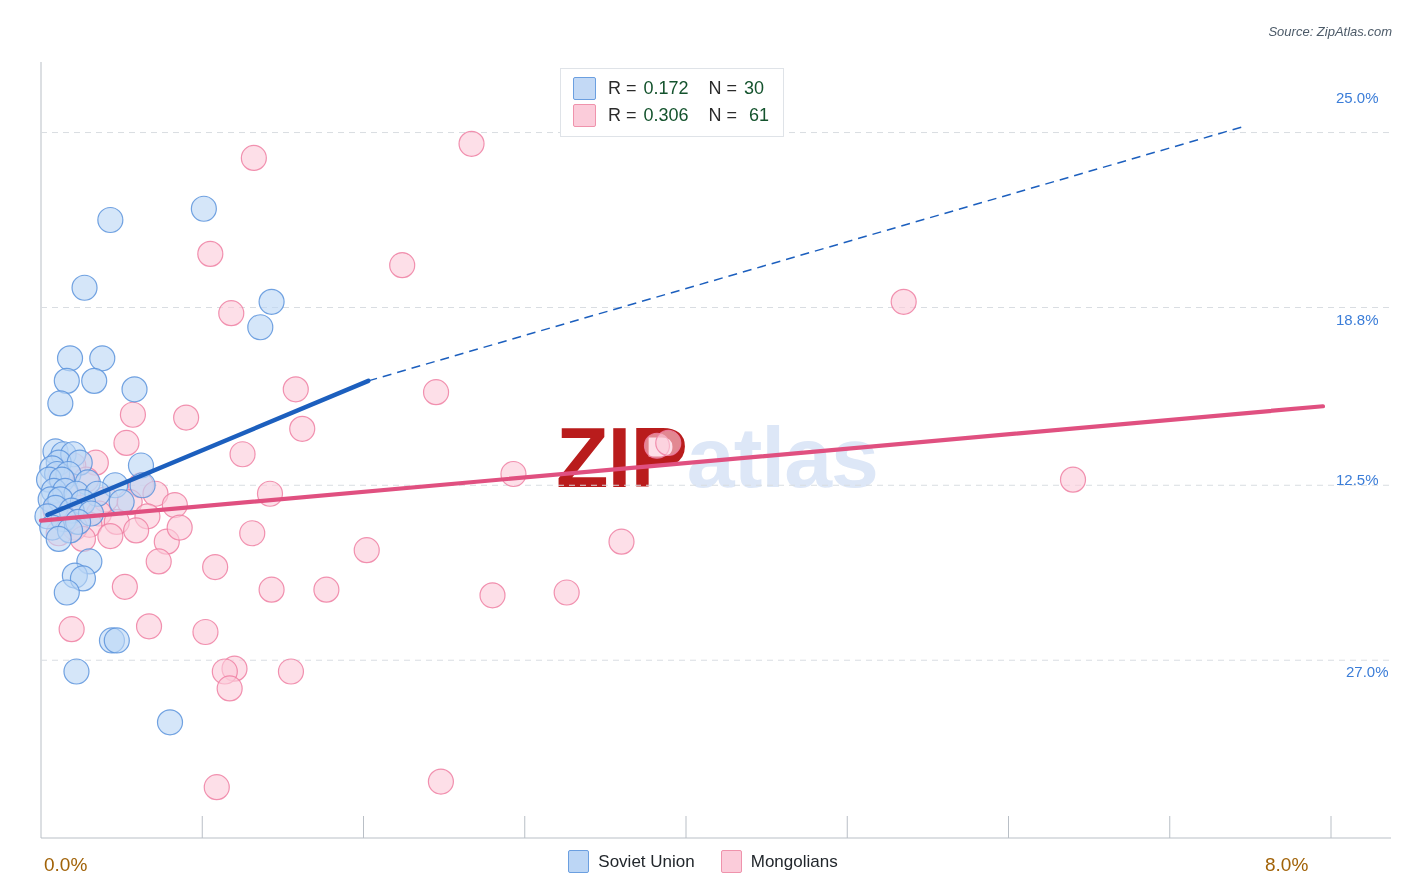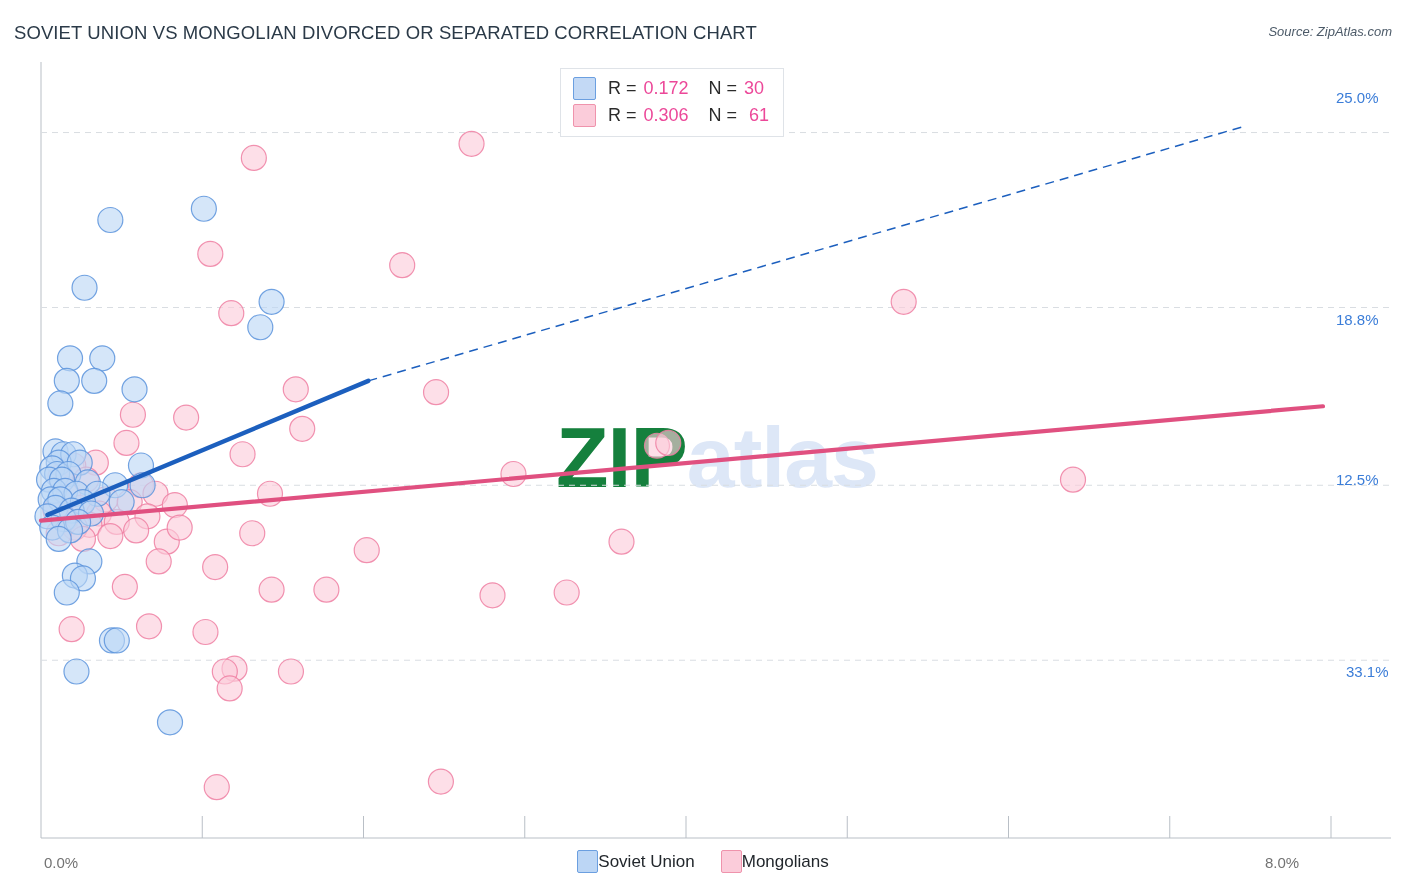--- a/index.html
+++ b/index.html
@@ -44,22 +44,22 @@
   }
   .ytick-label {
     position: absolute;
     font-size: 15px;
     color: #3b7dd8;
     white-space: nowrap;
     text-align: right;
   }
   .xtick-label {
     position: absolute;
-    font-size: 15px;
-    color: #737373;
+    font-size: 19px;
+    color: #a16207;
     white-space: nowrap;
   }
   .stat-legend {
     position: absolute;
     left: 560px;
     top: 68px;
     background: #ffffff;
     border: 1px solid #dfe3e8;
     padding: 6px 14px 7px 12px;
     box-sizing: border-box;
@@ -78,37 +78,38 @@
     flex: none;
   }
   .sw-blue { background: #c3d9f5; border: 1px solid #6b9fe0; }
   .sw-pink { background: #fbccda; border: 1px solid #ef93ac; }
   .stat-lab {
     font-size: 18px;
     color: #2b2b2b;
   }
   .stat-val {
     font-size: 18px;
-    color: #ec4899;
+    color: #14532d;
     margin-left: 7px;
   }
   .stat-gap { width: 20px; display: inline-block; }
   .bottom-legend {
     position: absolute;
     left: 0;
     top: 850px;
     width: 1406px;
     display: flex;
     justify-content: center;
     align-items: center;
     gap: 26px;
   }
   .bl-item {
     display: flex;
     align-items: center;
+    gap: 9px;
   }
   .bl-swatch {
     width: 19px;
     height: 21px;
     border-radius: 2px;
   }
   .bl-text {
     font-size: 17px;
     color: #22272c;
     white-space: nowrap;
@@ -117,29 +118,28 @@
     position: absolute;
     left: 556px;
     top: 408px;
     font-size: 86px;
     font-weight: bold;
     letter-spacing: -1px;
     user-select: none;
     pointer-events: none;
     white-space: nowrap;
   }
-  .wm-zip { color: #15803d; }
+  .wm-zip { color: #b91c1c; }
   .wm-atlas { color: #dde7f7; }
 </style>
 </head>
 <body>
 
 <div id="chart-root">
 
-  <div class="chart-title">SOVIET UNION VS MONGOLIAN DIVORCED OR SEPARATED CORRELATION CHART</div>
   <div class="chart-source">Source: ZipAtlas.com</div>
 
   <div class="watermark"><span class="wm-zip">ZIP</span><span class="wm-atlas">atlas</span></div>
 
   <svg class="plot-svg" id="plot-svg" width="1406" height="892">
       <line x1="41" y1="62" x2="41" y2="838" stroke="#b9bfc6" stroke-width="1"></line>
       <line x1="41" y1="838" x2="1391" y2="838" stroke="#b9bfc6" stroke-width="1"></line>
       <line x1="41" y1="132.54545454545462" x2="1391" y2="132.54545454545462" stroke="#d9dde2" stroke-width="1" stroke-dasharray="6,5"></line>
       <line x1="41" y1="307.4981818181817" x2="1391" y2="307.4981818181817" stroke="#d9dde2" stroke-width="1" stroke-dasharray="6,5"></line>
       <line x1="41" y1="485.2727272727273" x2="1391" y2="485.2727272727273" stroke="#d9dde2" stroke-width="1" stroke-dasharray="6,5"></line>
@@ -268,21 +268,21 @@
         <circle cx="170.00" cy="722.31" r="12.5" fill="#bcd6f5" fill-opacity="0.62" stroke="#5b93dc" stroke-width="1.2" stroke-opacity="0.85"></circle>
       </g>
       <line x1="41" y1="520.5454545454545" x2="1322.9375" y2="406.26181818181817" stroke="#e05080" stroke-width="4.2" stroke-linecap="round"></line>
       <line x1="47.45" y1="514.9018181818183" x2="368.3375" y2="380.86545454545455" stroke="#1c5fbe" stroke-width="4.4" stroke-linecap="round"></line>
       <line x1="368.3375" y1="380.86545454545455" x2="1242.3125" y2="126.90181818181816" stroke="#1c5fbe" stroke-width="1.5" stroke-dasharray="9,6"></line>
     </svg>
 
   <div class="ytick-label" id="yt0" style="left:1336px; top:89px;">25.0%</div>
   <div class="ytick-label" id="yt1" style="left:1336px; top:280px;margin-top:31px;">18.8%</div>
   <div class="ytick-label" id="yt2" style="left:1336px; top:471px;">12.5%</div>
-  <div class="ytick-label" id="yt3" style="left:1346px; top:663px;">33.1%</div>
+  <div class="ytick-label" id="yt3" style="left:1346px; top:663px;">27.0%</div>
 
   <div class="xtick-label" style="left:44px; top:854px;">0.0%</div>
   <div class="xtick-label" style="left:1265px; top:854px;">8.0%</div>
 
   <div class="stat-legend">
     <div class="stat-row">
       <span class="stat-swatch sw-blue"></span>
       <span class="stat-lab">R =</span>
       <span class="stat-val">0.172</span>
       <span class="stat-gap"></span>

